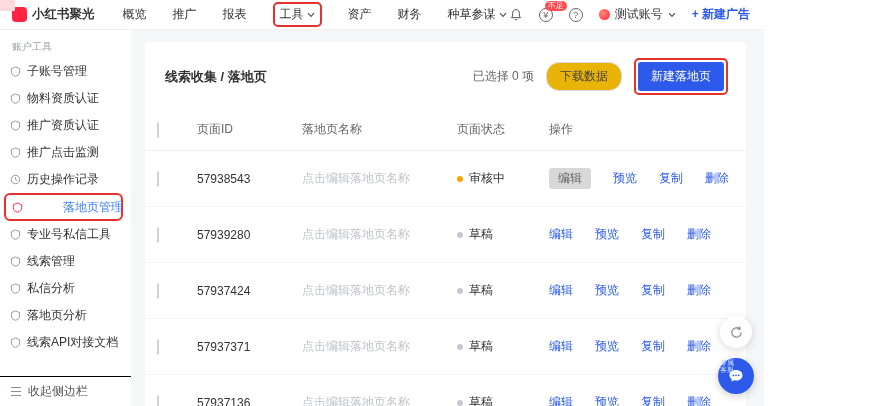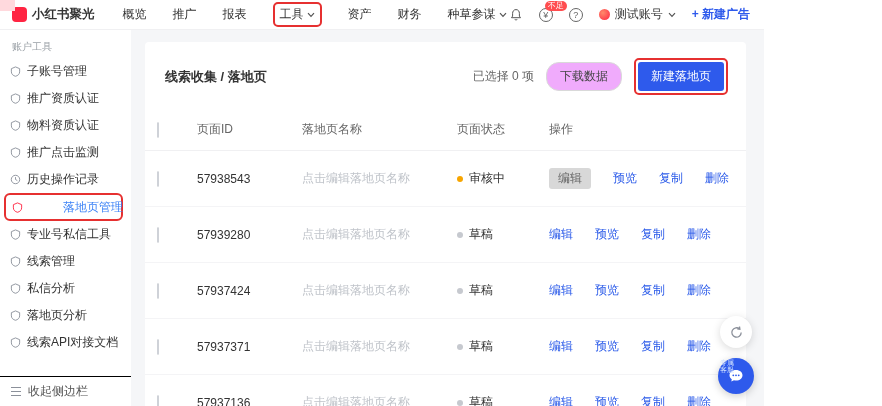--- a/index.html
+++ b/index.html
@@ -38,21 +38,21 @@
   .side-anno .side-item { height:24px; padding:0 6px; }
   .collapse-row { margin-top:auto; height:30px; display:flex; align-items:center; gap:6px; padding:0 10px; color:#555; border-top:1px solid #000000; }
 
   
   .content { flex:1; padding:12px 18px 0 14px; min-width:0; }
   .card { background:#fff; border-radius:4px; min-height:420px; }
   .card-head { display:flex; align-items:center; padding:16px 18px 14px 20px; }
   .crumb { font-size:13px; font-weight:700; color:#333; }
   .head-right { margin-left:auto; display:flex; align-items:center; gap:12px; }
   .selected-info { color:#666; }
-  .btn-plain { border:1px solid #d9d9d9; background:#f0abfc; border-radius:13px; padding:5px 13px; font-size:12px; color:#444; cursor:pointer; }
+  .btn-plain { border:1px solid #d9d9d9; background:#eab308; border-radius:13px; padding:5px 13px; font-size:12px; color:#444; cursor:pointer; }
   .btn-primary { border:none; background:#2e5aec; color:#fff; border-radius:3px; padding:6px 13px; font-size:12px; cursor:pointer; }
   .btn-anno { padding:2px; display:inline-flex; }
 
   .tbl { width:100%; }
   .trow { display:grid; grid-template-columns:40px 105px 155px 92px 1fr; align-items:center; padding-left:12px; }
   .thead { height:42px; color:#666; border-bottom:1px solid #f0f0f2; }
   .tbody-row { height:56px; border-bottom:1px solid #f4f4f6; }
   .checkbox { width:13px; height:13px; border:1px solid #cfd2d8; border-radius:2px; background:#fff; cursor:pointer; }
   .cell-id { color:#333; }
   .cell-name { color:#bfc3c9; }
@@ -145,27 +145,27 @@
       <div class="side-item">
         <svg width="11" height="11" viewBox="0 0 12 12">
             <path d="M6 1 L10.5 2.9 V6.4 C10.5 8.9 8.5 10.6 6 11.2 C3.5 10.6 1.5 8.9 1.5 6.4 V2.9 Z" fill="none" stroke="#8b909a" stroke-width="1"></path>
           </svg>
         <span>子账号管理</span>
       </div>
       <div class="side-item">
         <svg width="11" height="11" viewBox="0 0 12 12">
             <path d="M6 1 L10.5 2.9 V6.4 C10.5 8.9 8.5 10.6 6 11.2 C3.5 10.6 1.5 8.9 1.5 6.4 V2.9 Z" fill="none" stroke="#8b909a" stroke-width="1"></path>
           </svg>
+        <span>物料资质认证</span>
+      </div>
+      <div class="side-item">
+        <svg width="11" height="11" viewBox="0 0 12 12">
+            <path d="M6 1 L10.5 2.9 V6.4 C10.5 8.9 8.5 10.6 6 11.2 C3.5 10.6 1.5 8.9 1.5 6.4 V2.9 Z" fill="none" stroke="#8b909a" stroke-width="1"></path>
+          </svg>
         <span>推广资质认证</span>
-      </div>
-      <div class="side-item">
-        <svg width="11" height="11" viewBox="0 0 12 12">
-            <path d="M6 1 L10.5 2.9 V6.4 C10.5 8.9 8.5 10.6 6 11.2 C3.5 10.6 1.5 8.9 1.5 6.4 V2.9 Z" fill="none" stroke="#8b909a" stroke-width="1"></path>
-          </svg>
-        <span>物料资质认证</span>
       </div>
       <div class="side-item">
         <svg width="11" height="11" viewBox="0 0 12 12">
             <path d="M6 1 L10.5 2.9 V6.4 C10.5 8.9 8.5 10.6 6 11.2 C3.5 10.6 1.5 8.9 1.5 6.4 V2.9 Z" fill="none" stroke="#8b909a" stroke-width="1"></path>
           </svg>
         <span>推广点击监测</span>
       </div>
       <div class="side-item">
         <svg width="11" height="11" viewBox="0 0 12 12">
             <circle cx="6" cy="6" r="4.6" fill="none" stroke="#8b909a" stroke-width="1"></circle>

